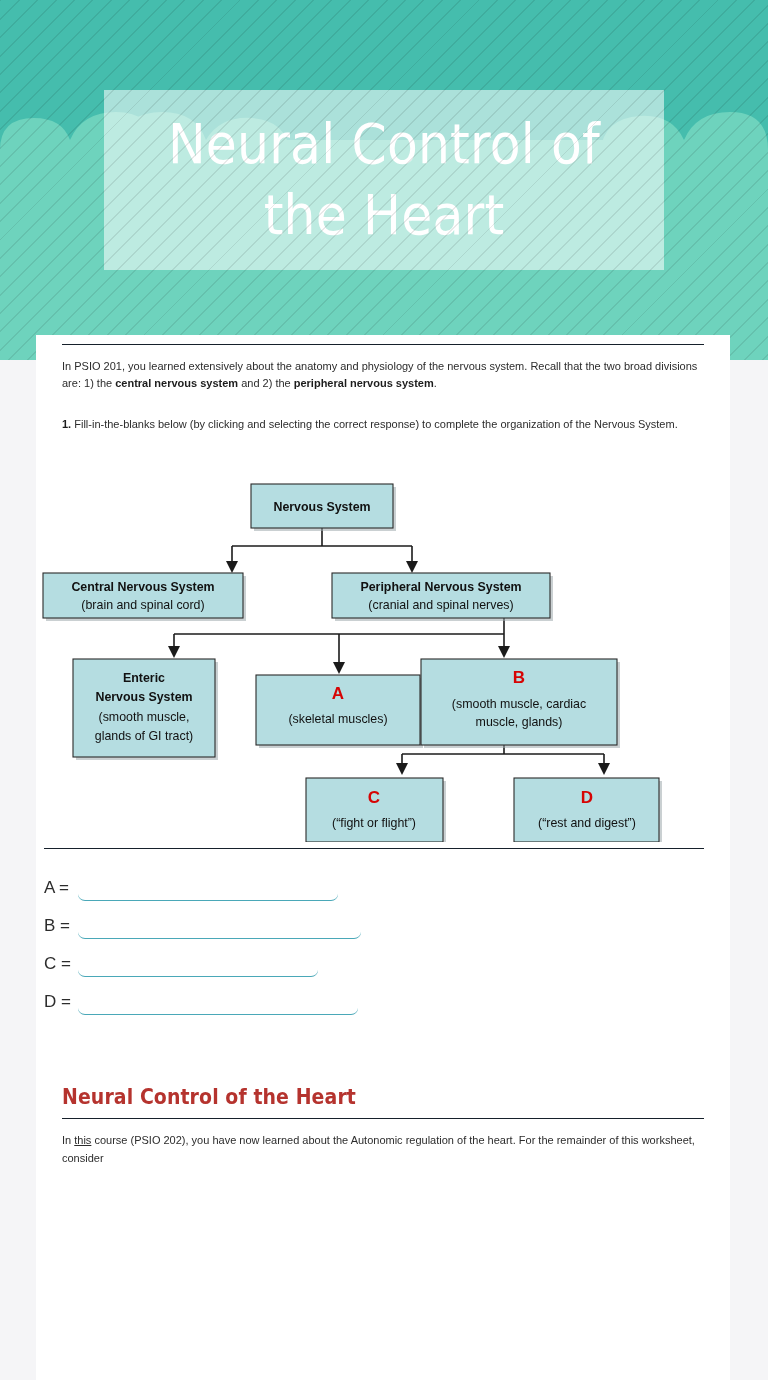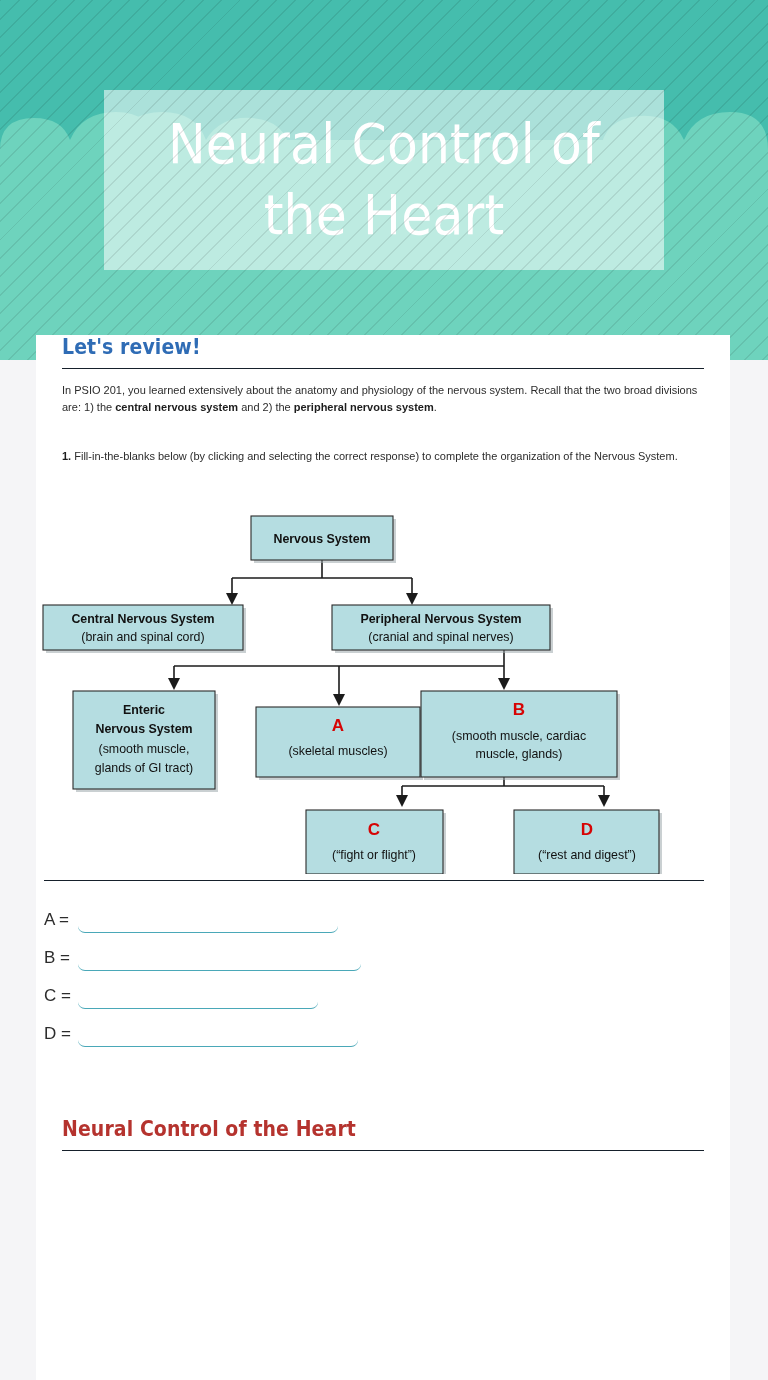--- a/index.html
+++ b/index.html
@@ -191,26 +191,25 @@
 
     <div id="title-card">
       <div id="title-text">Neural Control of the Heart</div>
     </div>
   </div>
 
   <div id="card">
 
     <div class="inner">
 
-      <h2 class="sec blue">Let's review!</h2>
       <hr class="rule">
 
       <p class="body"><span>In PSIO 201, you learned extensively about the anatomy and physiology of the nervous system. Recall that the two broad divisions are: 1) the </span><b>central nervous system</b><span> and 2) the </span><b>peripheral nervous system</b><span>.</span></p>
 
-      <p class="body" style="margin-top:32px;"><b>1.</b><span> Fill-in-the-blanks below (by clicking and selecting the correct response) to complete the organization of the Nervous System.</span></p>
+      <p class="body" style="margin-top:24px;"><b>1.</b><span> Fill-in-the-blanks below (by clicking and selecting the correct response) to complete the organization of the Nervous System.</span></p>
     </div>
 
     <div id="flowchart-wrap">
       <svg id="flowchart" width="694" height="375" viewBox="0 0 694 375">
 
         <g class="fc-line">
           <path d="M286,60 L286,79"></path>
           <path d="M196,79 L376,79"></path>
           <path d="M196,79 L196,95"></path>
           <path d="M376,79 L376,95"></path>
@@ -302,16 +301,17 @@
 
       <div class="blank-row">
         <span class="blank-lbl">D =</span>
         <input class="blank-field w-d" type="text" value="" style="">
       </div>
     </div>
 
     <div class="inner" id="bottom-sec">
       <h2 class="sec red">Neural Control of the Heart</h2>
       <hr class="rule">
+      <p class="body"><span>In </span><u>this</u><span> course (PSIO 202), you have now learned about the Autonomic regulation of the heart. For the remainder of this worksheet, consider</span></p>
     </div>
 
   </div>
 </div>
 
 </body></html>

